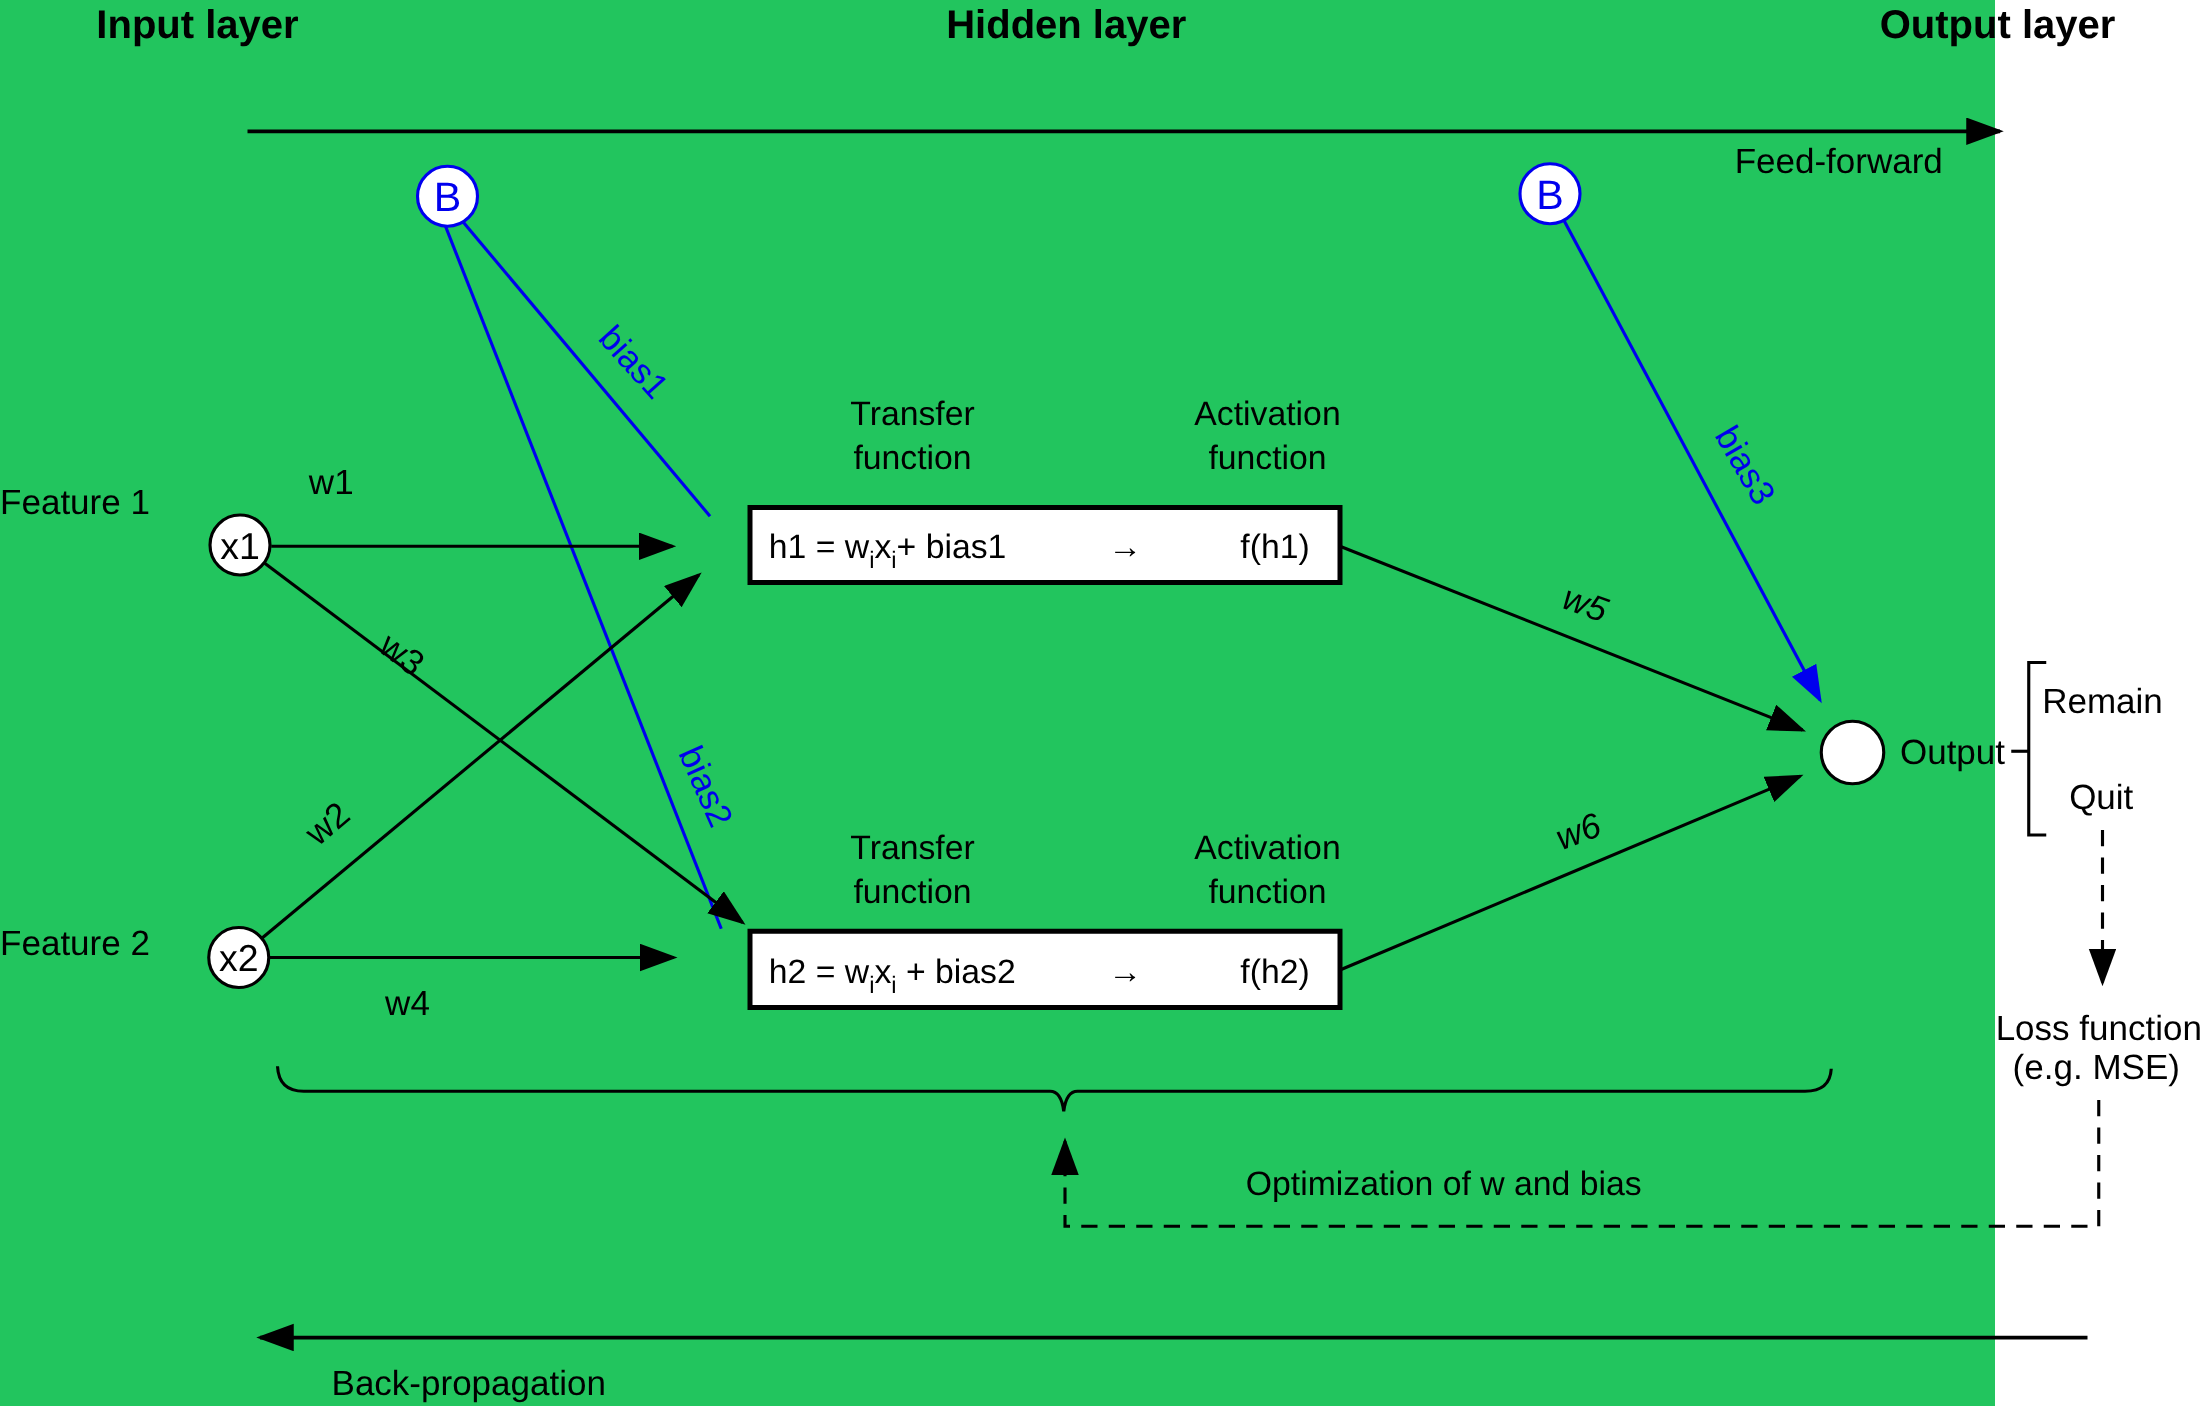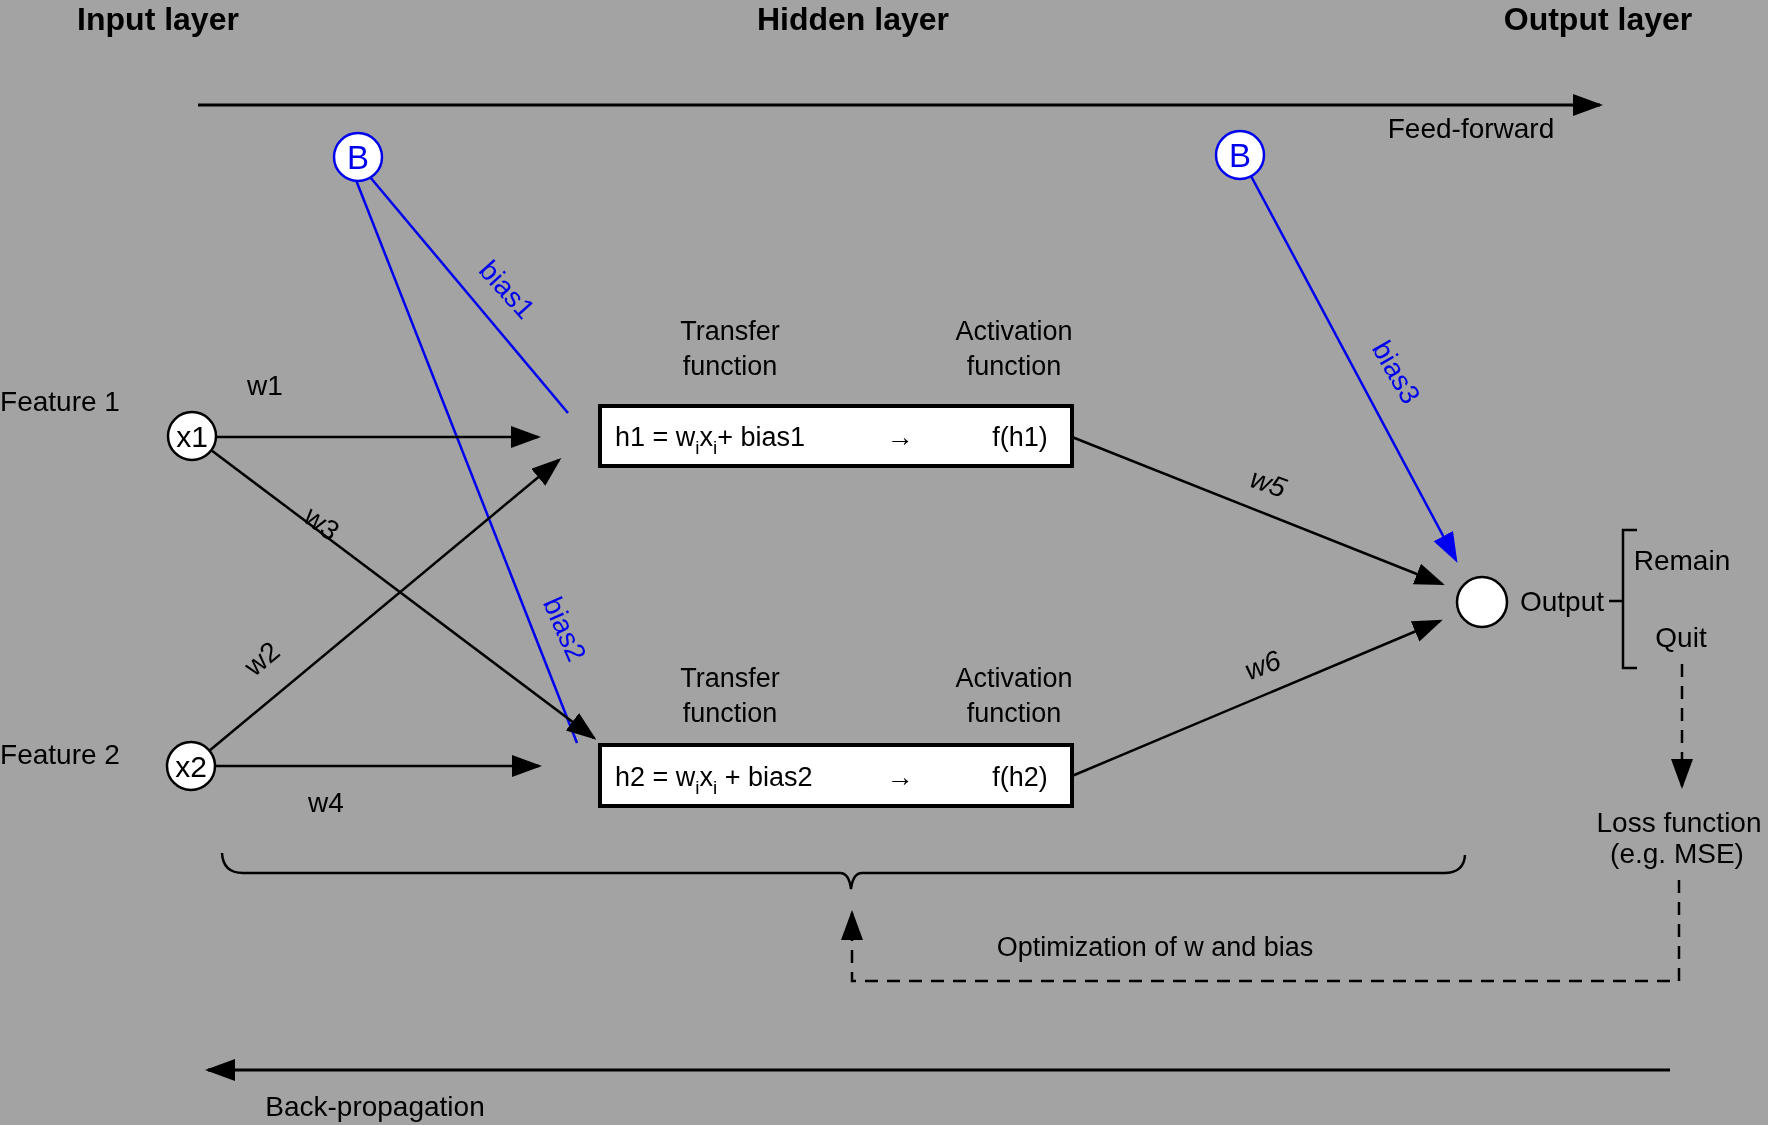--- a/index.html
+++ b/index.html
@@ -5,23 +5,23 @@
   html, body {
     margin: 0;
     padding: 0;
     background: #ffffff;
     width: 1768px;
     height: 1125px;
     overflow: hidden;
   }
   .canvas-wrap {
     position: relative;
-    width: 1768px;
+    width: 1596px;
     height: 1125px;
-    background: #a3a3a3;
+    background: #22c55e;
     font-family: "Liberation Sans", "DejaVu Sans", sans-serif;
   }
   svg text {
     font-family: "Liberation Sans", "DejaVu Sans", sans-serif;
     fill: #000000;
   }
   svg .title { font-size: 32px; font-weight: bold; }
   svg .lbl   { font-size: 28px; }
   svg .lbl27 { font-size: 27px; }
   svg .node-lbl { font-size: 30px; }

